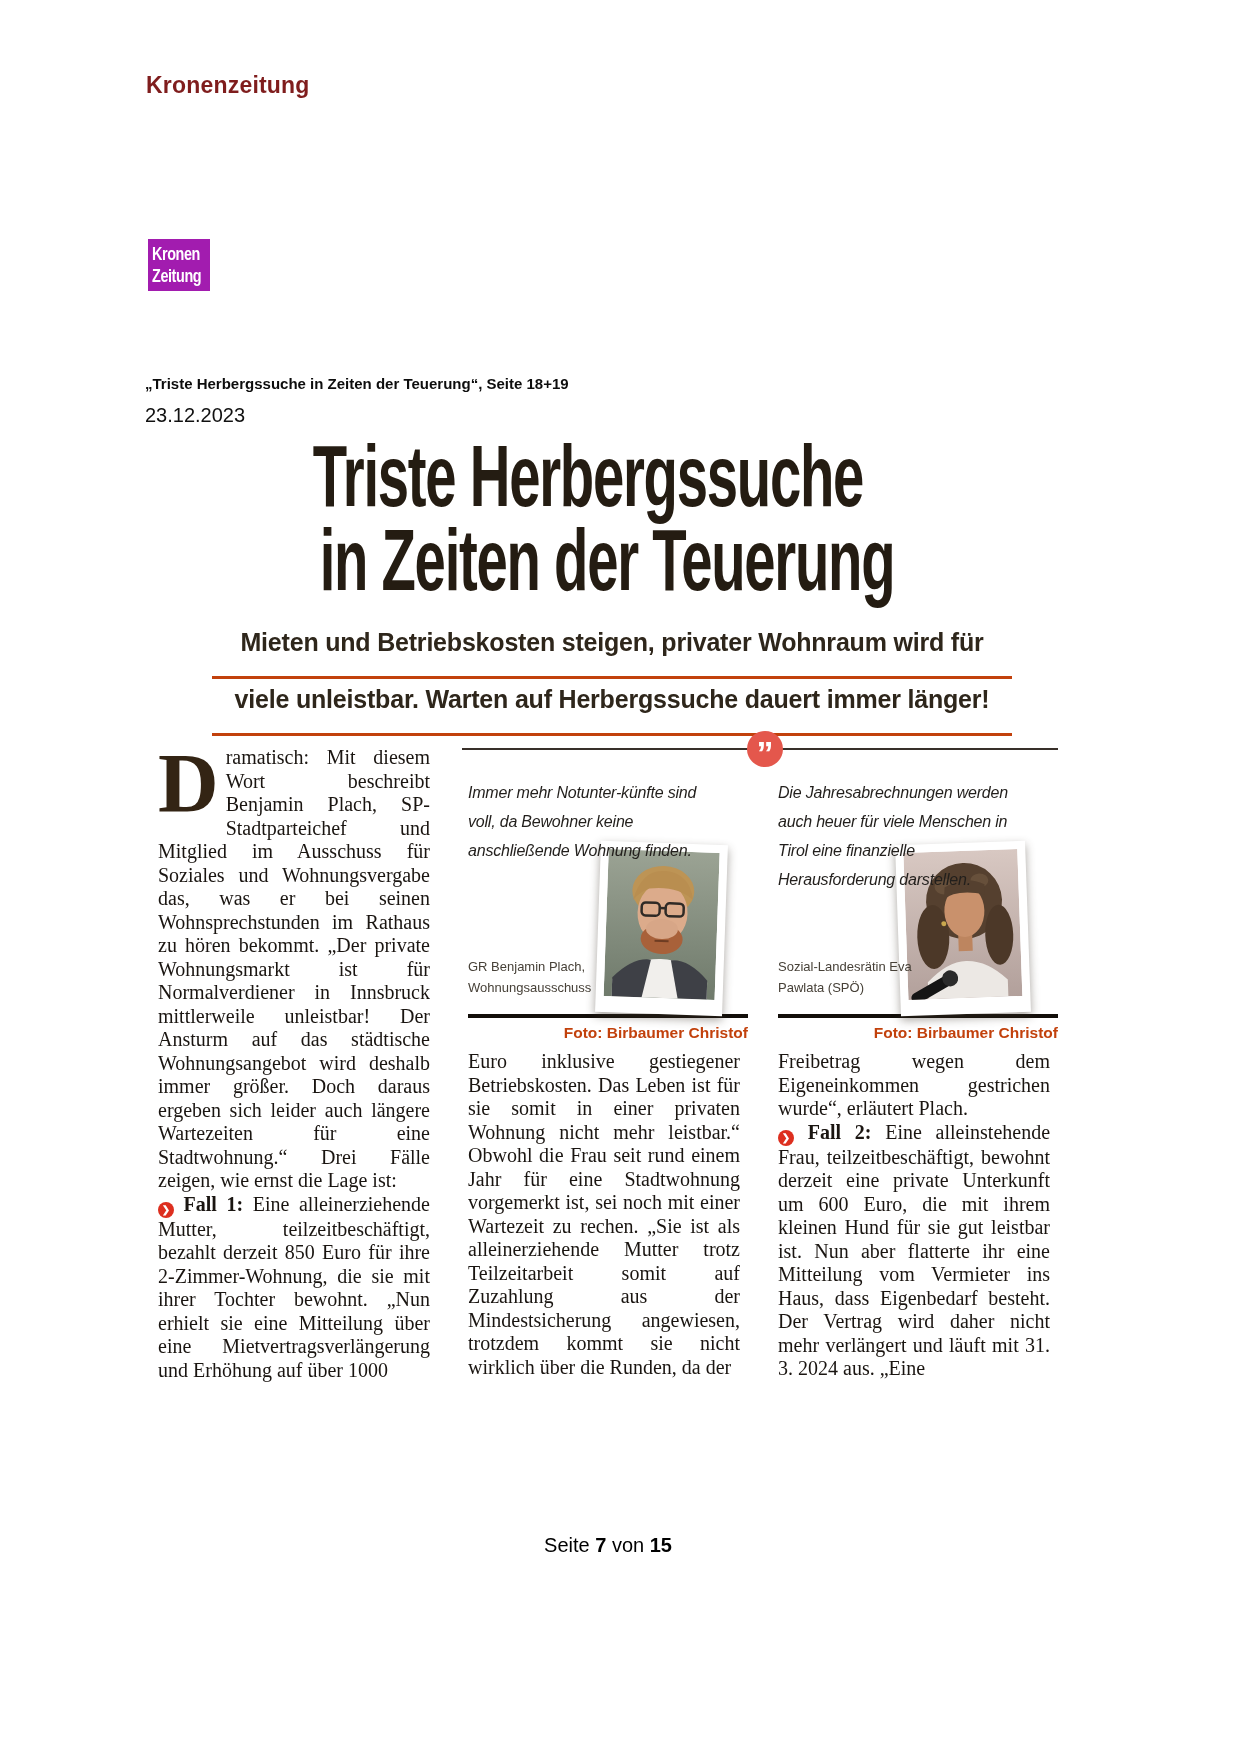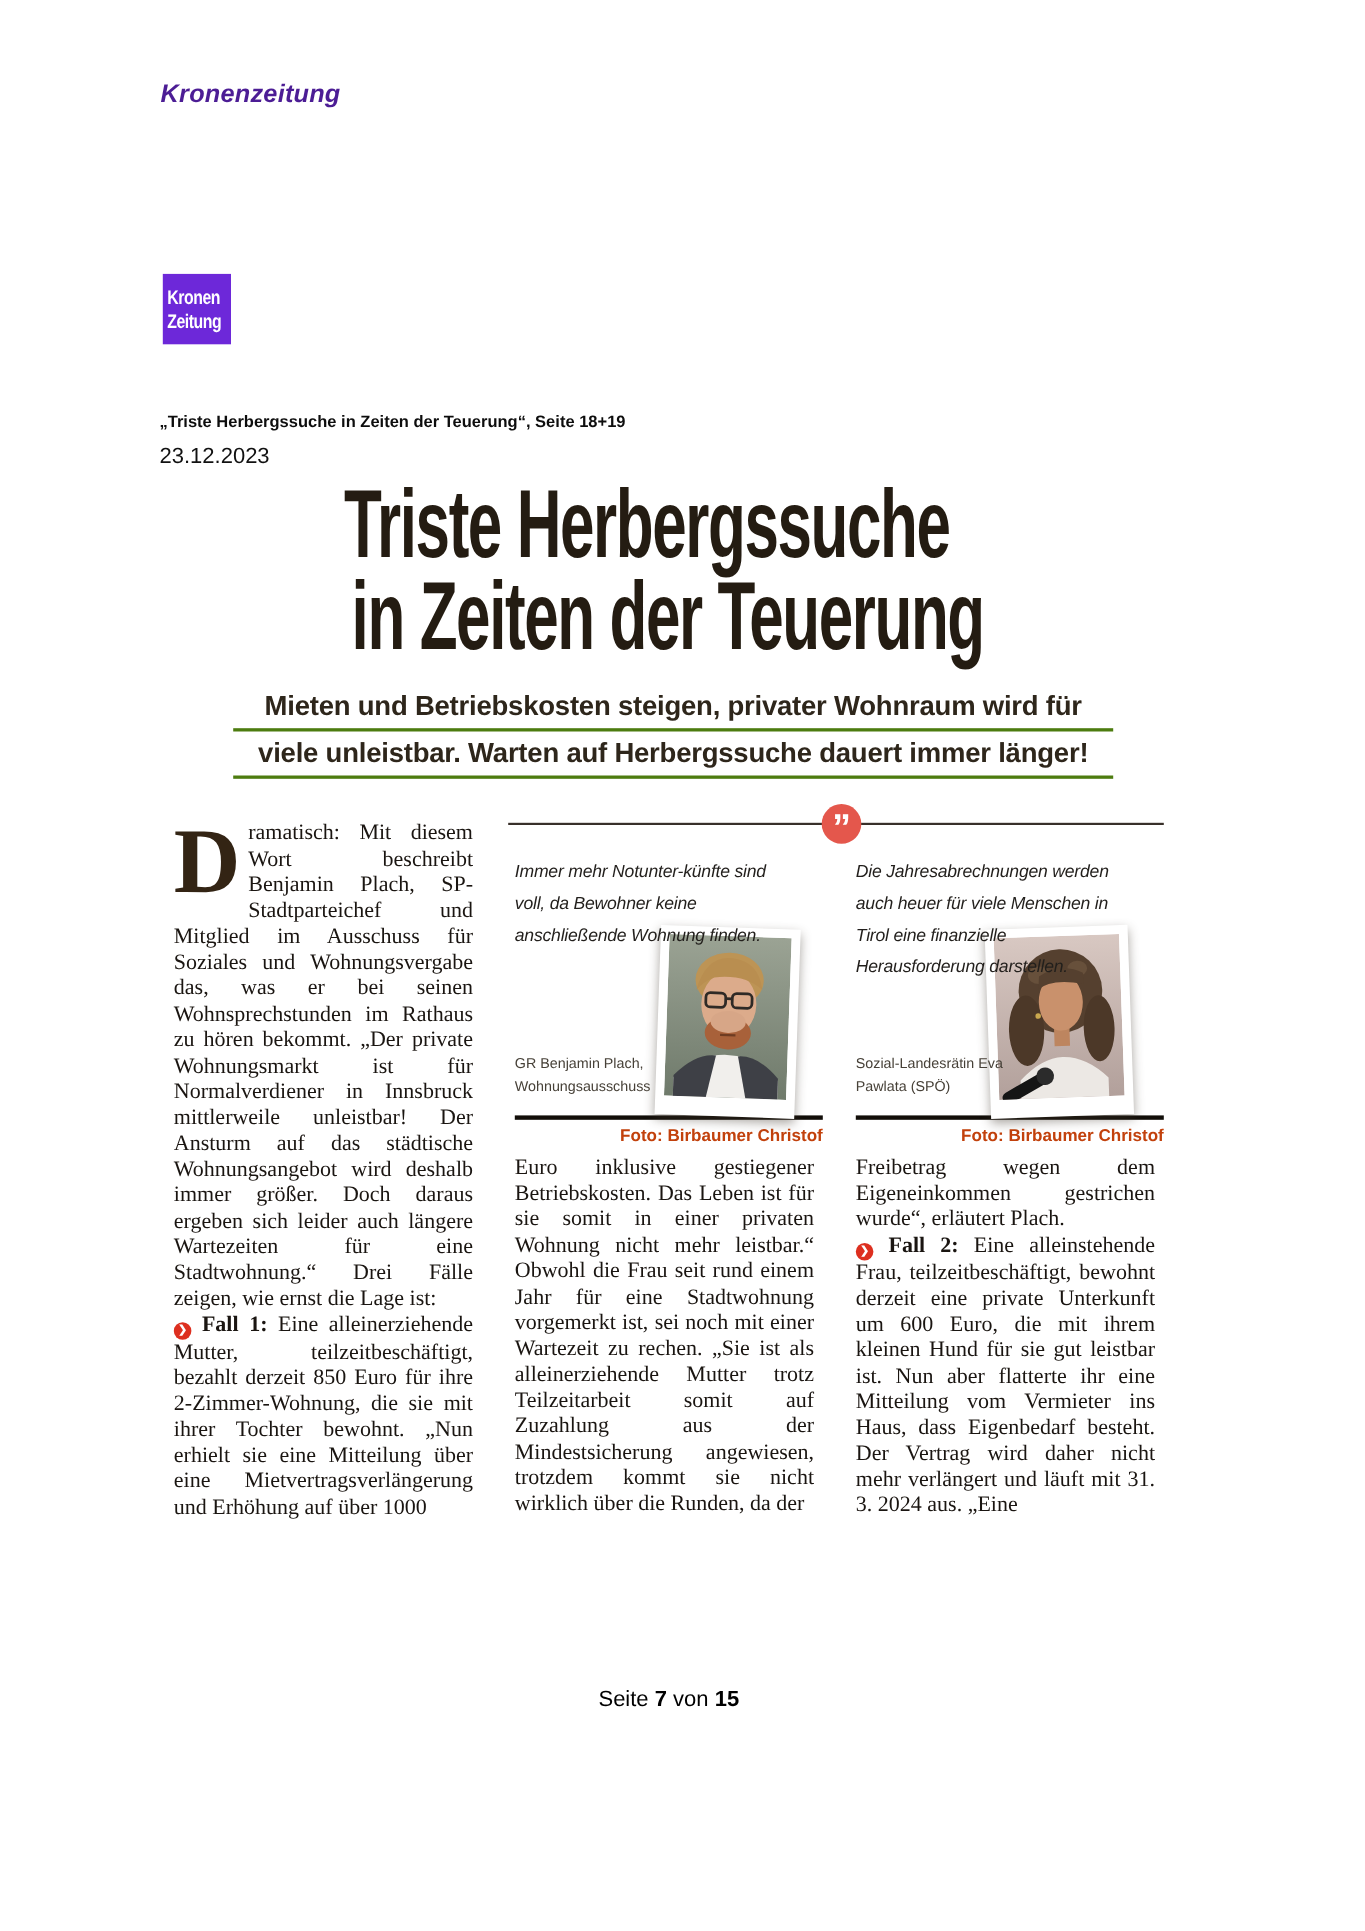--- a/index.html
+++ b/index.html
@@ -1,36 +1,36 @@
 <!DOCTYPE html>
 <html><head>
 <meta charset="utf-8">
 <style>
   html,body{margin:0;padding:0;background:#fff;}
   body{width:1241px;height:1755px;position:relative;font-family:"Liberation Sans",sans-serif;}
   .page{position:absolute;left:0;top:0;width:1241px;height:1755px;background:#ffffff;overflow:hidden;}
   .abs{position:absolute;}
 
   
-  .brand{left:146px;top:72px;font-size:23px;font-weight:bold;color:#4c1d95;letter-spacing:0.2px;font-style:italic;}
-  .logo{left:148px;top:249px;width:62px;height:64px;background:#6d28d9;color:#fff;
+  .brand{left:146px;top:72px;font-size:23px;font-weight:bold;color:#7f1d1d;letter-spacing:0.2px;}
+  .logo{left:148px;top:239px;width:62px;height:52px;background:#a21caf;color:#fff;
         display:flex;flex-direction:column;justify-content:center;padding-left:4px;box-sizing:border-box;}
   .logo span{display:block;font-size:18px;line-height:22px;font-weight:800;letter-spacing:-0.5px;
         transform:scaleX(0.8);transform-origin:left center;white-space:nowrap;}
   .article-ref{left:145px;top:375px;font-size:15px;font-weight:bold;color:#0d0d0d;}
   .date{left:145px;top:404px;font-size:20px;color:#111;}
 
   
   .headline{left:158px;top:434px;width:848px;text-align:left;color:#241c12;font-weight:bold;}
   .headline .hl{display:block;font-size:88px;line-height:84px;letter-spacing:-2px;white-space:nowrap;}
   .headline .hl span{display:inline-block;transform:scaleX(0.64);transform-origin:center;}
 
   
   .subtitle{left:212px;top:628px;width:800px;text-align:center;color:#2e261b;font-weight:bold;}
-  .subtitle .st{display:block;font-size:25px;line-height:29px;padding-bottom:5px;border-bottom:3px solid #4d7c0f;margin-bottom:6px;letter-spacing:-0.2px;}
+  .subtitle .st{display:block;font-size:25px;line-height:29px;padding-bottom:19px;border-bottom:3px solid #c2410c;margin-bottom:6px;letter-spacing:-0.2px;}
 
   
   .bodycol{width:272px;text-align:justify;font-family:"Liberation Serif",serif;font-size:20px;line-height:23.5px;color:#1a1511;}
   .bodycol p{margin:0;}
   .dropcap{float:left;font-family:"Liberation Serif",serif;font-weight:bold;font-size:84px;line-height:66px;color:#332414;margin:5px 7px 0 0;}
   .fall-label{font-weight:bold;}
   .bullet{display:inline-block;width:16px;height:16px;border-radius:50%;background:#dd2f1f;color:#fff;
           font-family:"Liberation Sans",sans-serif;font-size:10px;line-height:16px;text-align:center;font-weight:bold;vertical-align:-2px;}
   .col1{left:158px;top:746px;}
   .col2{left:468px;top:1050px;}

